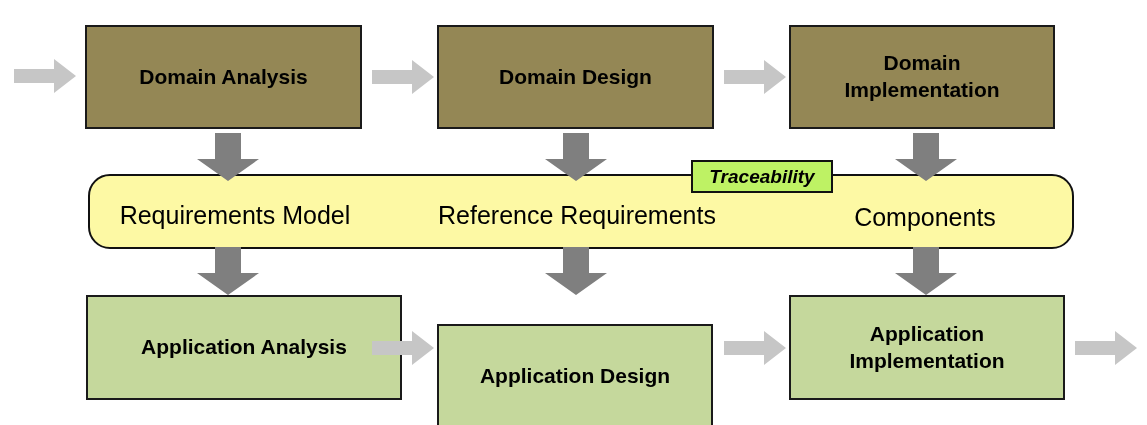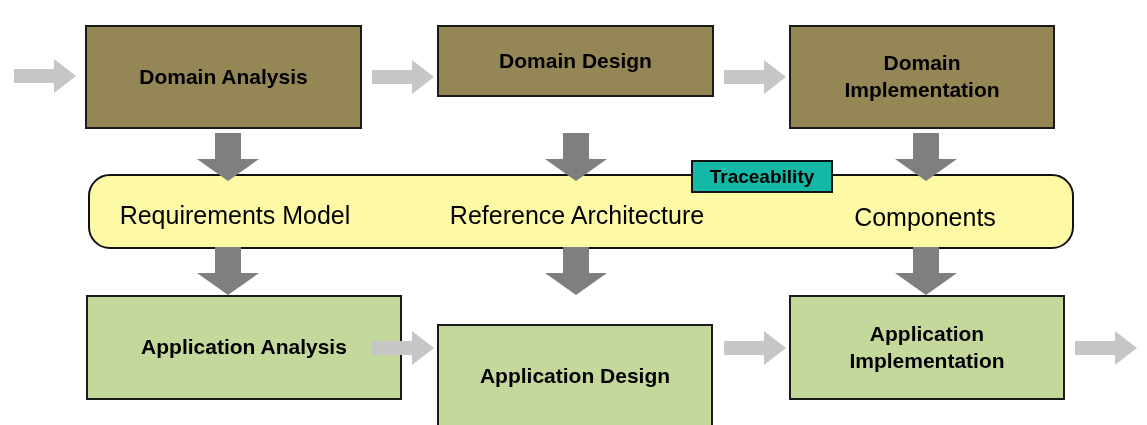--- a/index.html
+++ b/index.html
@@ -47,29 +47,30 @@
     font-size: 25px;
     color: #000000;
     text-align: center;
     white-space: nowrap;
   }
 
   
   #traceability-box {
     position: absolute;
     box-sizing: border-box;
-    background: #14b8a6;
+    background: #bef264;
     border: 2px solid #111111;
     display: flex;
     align-items: center;
     justify-content: center;
     font-weight: bold;
     font-size: 19px;
     color: #000000;
     z-index: 6;
+    font-style: italic;
   }
 
   
   .arrow-right {
     position: absolute;
     background: #c6c6c6;
   }
   .arrow-right {
     background: transparent;
   }
@@ -94,21 +95,21 @@
   <div class="proc-box domain" style="left:85px; top:25px; width:277px; height:104px;">
     <span>Domain Analysis</span>
   </div>
 
   <div class="arrow-right" style="left:372px; top:60px; width:62px; height:34px;">
     <svg width="62" height="34" viewBox="0 0 62 34">
       <polygon points="0,10 40,10 40,0 62,17 40,34 40,24 0,24" fill="#c6c6c6"></polygon>
     </svg>
   </div>
 
-  <div class="proc-box domain" style="left:437px; top:25px; width:277px; height:72px;">
+  <div class="proc-box domain" style="left:437px; top:25px; width:277px; height:104px;">
     <span>Domain Design</span>
   </div>
 
   <div class="arrow-right" style="left:724px; top:60px; width:62px; height:34px;">
     <svg width="62" height="34" viewBox="0 0 62 34">
       <polygon points="0,10 40,10 40,0 62,17 40,34 40,24 0,24" fill="#c6c6c6"></polygon>
     </svg>
   </div>
 
   <div class="proc-box domain" style="left:789px; top:25px; width:266px; height:104px;">
@@ -128,21 +129,21 @@
   </div>
   <div class="arrow-down" style="left:895px; top:133px; width:62px; height:48px;">
     <svg width="62" height="48" viewBox="0 0 62 48">
       <polygon points="18,0 44,0 44,26 62,26 31,48 0,26 18,26" fill="#7f7f7f"></polygon>
     </svg>
   </div>
 
   <div id="asset-bar" style="left:88px; top:174px; width:986px; height:75px;">
   </div>
   <div class="asset-label" style="left:88px; top:201px; width:294px;">Requirements Model</div>
-  <div class="asset-label" style="left:430px; top:201px; width:294px;">Reference Architecture</div>
+  <div class="asset-label" style="left:430px; top:201px; width:294px;">Reference Requirements</div>
   <div class="asset-label" style="left:778px; top:203px; width:294px;">Components</div>
 
   <div id="traceability-box" style="left:691px; top:160px; width:142px; height:33px;">
     <span>Traceability</span>
   </div>
 
   <div class="arrow-down" style="left:197px; top:247px; width:62px; height:48px;">
     <svg width="62" height="48" viewBox="0 0 62 48">
       <polygon points="18,0 44,0 44,26 62,26 31,48 0,26 18,26" fill="#7f7f7f"></polygon>
     </svg>

